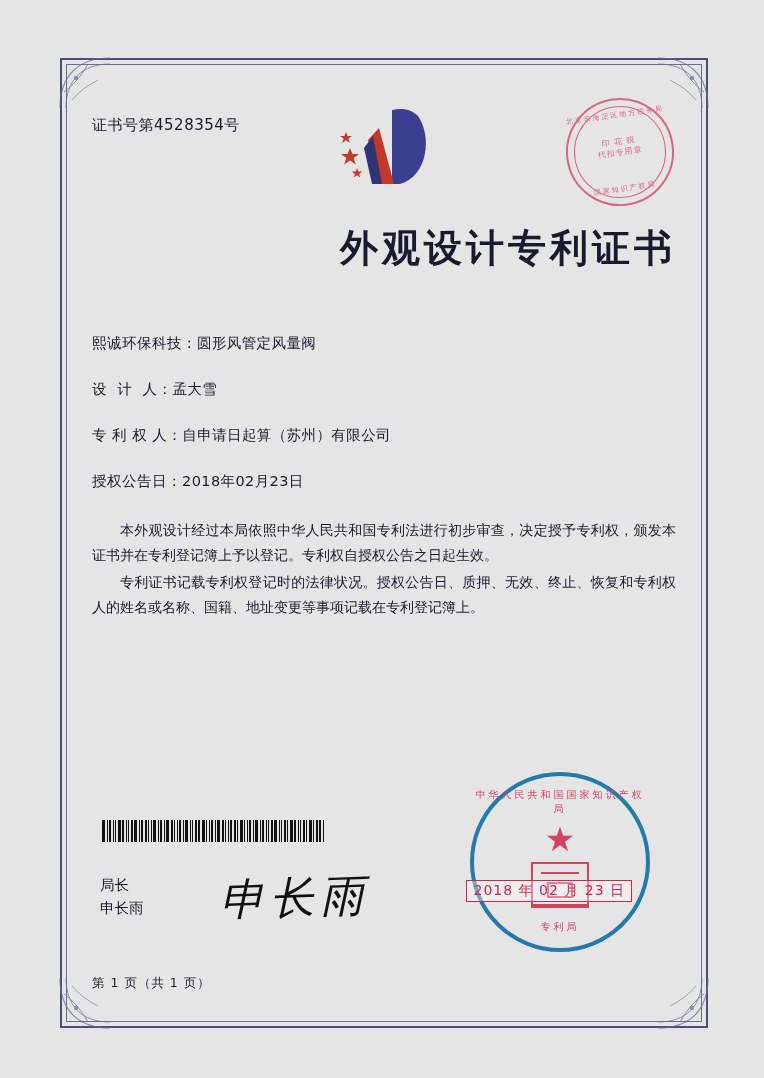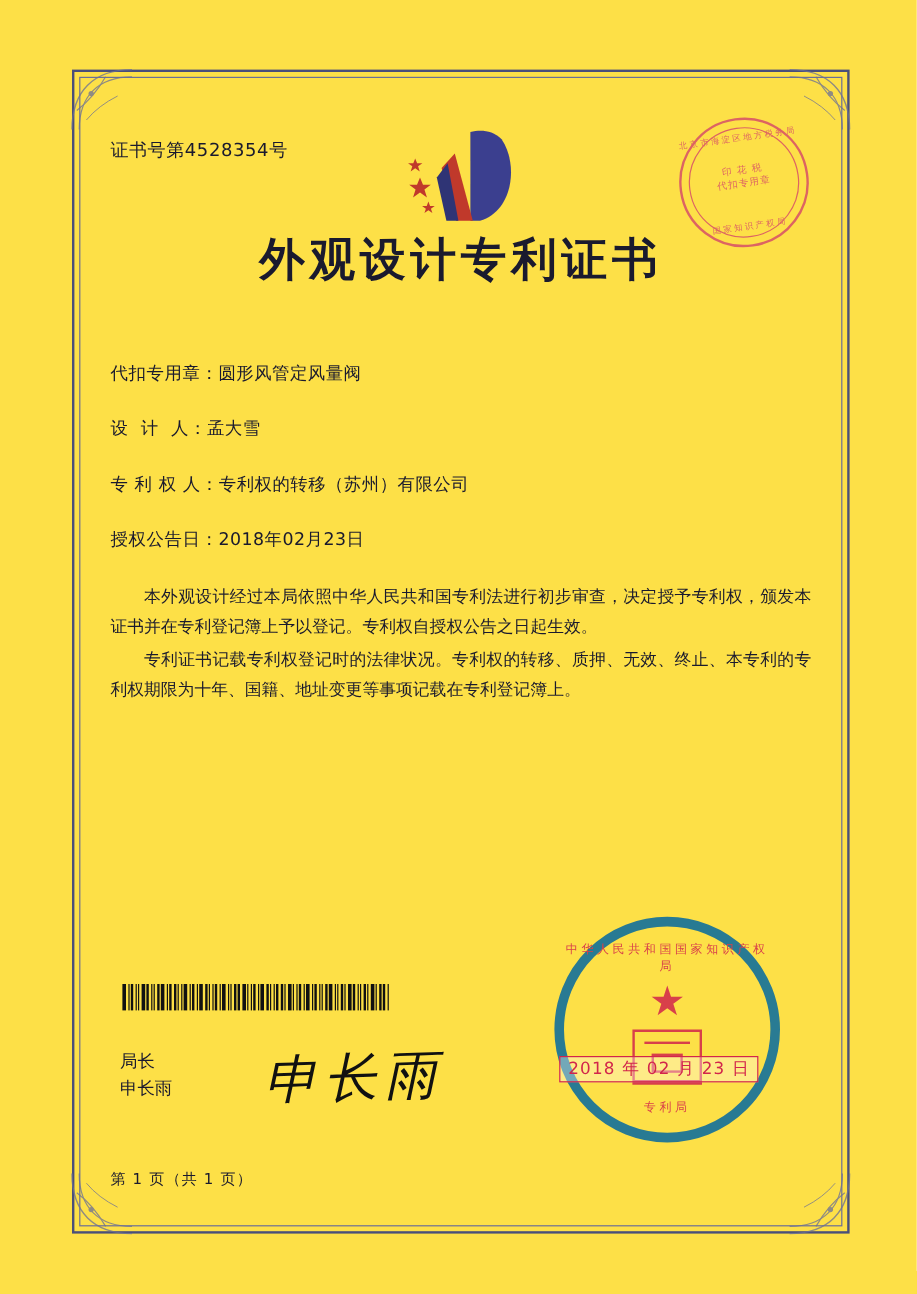--- a/index.html
+++ b/index.html
@@ -6,21 +6,21 @@
   body{
     width:764px;height:1078px;
     background:#ffffff;
     font-family:"DejaVu Sans","Liberation Sans",sans-serif;
     color:#1a1a2e;
     overflow:hidden;
     position:relative;
   }
   .page{
     position:absolute;inset:0;
-    background:#fde047;
+    background:#e5e5e5;
   }
   
   .border-outer{
     position:absolute;
     left:60px;top:58px;right:56px;bottom:50px;
     border:2px solid #4a4f7a;
   }
   .border-inner{
     position:absolute;
     left:66px;top:64px;right:62px;bottom:56px;
@@ -80,22 +80,22 @@
   .seal-top .st-arc{
     position:absolute;left:0;right:0;top:10px;
     text-align:center;font-size:7px;letter-spacing:2px;
   }
   .seal-top .st-arc2{
     position:absolute;left:0;right:0;bottom:10px;
     text-align:center;font-size:7px;letter-spacing:2px;
   }
 
   .title{
-    margin-top:56px;
-    text-align:center;
+    margin-top:88px;
+    text-align:right;
     font-size:38px;
     font-weight:bold;
     letter-spacing:4px;
     font-family:Liberation Sans, sans-serif;
   }
 
   .fields{
     margin-top:60px;
     font-size:14.5px;
   }
@@ -148,21 +148,21 @@
     font-style:italic;
     letter-spacing:6px;
     color:#111;
     transform:rotate(-2deg);
   }
 
   .seal-main{
     position:absolute;
     right:26px;bottom:46px;
     width:172px;height:172px;
-    border:8px solid #0369a1;
+    border:4px solid #0369a1;
     border-radius:50%;
     color:#d2254b;
     opacity:.85;
   }
   .seal-main .sm-star{
     position:absolute;left:50%;top:46px;
     transform:translateX(-50%);
     font-size:34px;line-height:34px;
     color:#d2254b;
   }
@@ -272,40 +272,40 @@
       <div class="st-arc">北京市海淀区地方税务局</div>
       <div class="st-text" style="white-space:pre-line">印 花 税
 代扣专用章</div>
       <div class="st-arc2">国家知识产权局</div>
     </div>
 
     <div class="title">外观设计专利证书</div>
 
     <div class="fields">
       <div class="field">
-        <span class="lbl">代扣专用章：</span>
+        <span class="lbl">熙诚环保科技：</span>
         <span class="val">圆形风管定风量阀</span>
       </div>
       <div class="field">
         <span class="lbl">设  计  人：</span>
         <span class="val">孟大雪</span>
       </div>
       <div class="field">
         <span class="lbl">专 利 权 人：</span>
-        <span class="val">专利权的转移（苏州）有限公司</span>
+        <span class="val">自申请日起算（苏州）有限公司</span>
       </div>
       <div class="field">
         <span class="lbl">授权公告日：</span>
         <span class="val">2018年02月23日</span>
       </div>
     </div>
 
     <div class="body-text">
       <p>本外观设计经过本局依照中华人民共和国专利法进行初步审查，决定授予专利权，颁发本证书并在专利登记簿上予以登记。专利权自授权公告之日起生效。</p>
-      <p>专利证书记载专利权登记时的法律状况。专利权的转移、质押、无效、终止、本专利的专利权期限为十年、国籍、地址变更等事项记载在专利登记簿上。</p>
+      <p>专利证书记载专利权登记时的法律状况。授权公告日、质押、无效、终止、恢复和专利权人的姓名或名称、国籍、地址变更等事项记载在专利登记簿上。</p>
     </div>
 
     <div class="barcode">
         <i style="width: 3px;"></i>
         <i style="width: 1px;"></i>
         <i style="width: 2px;"></i>
         <i style="width: 1px;"></i>
         <i style="width: 1px;"></i>
         <i style="width: 3px;"></i>
         <i style="width: 2px;"></i>

